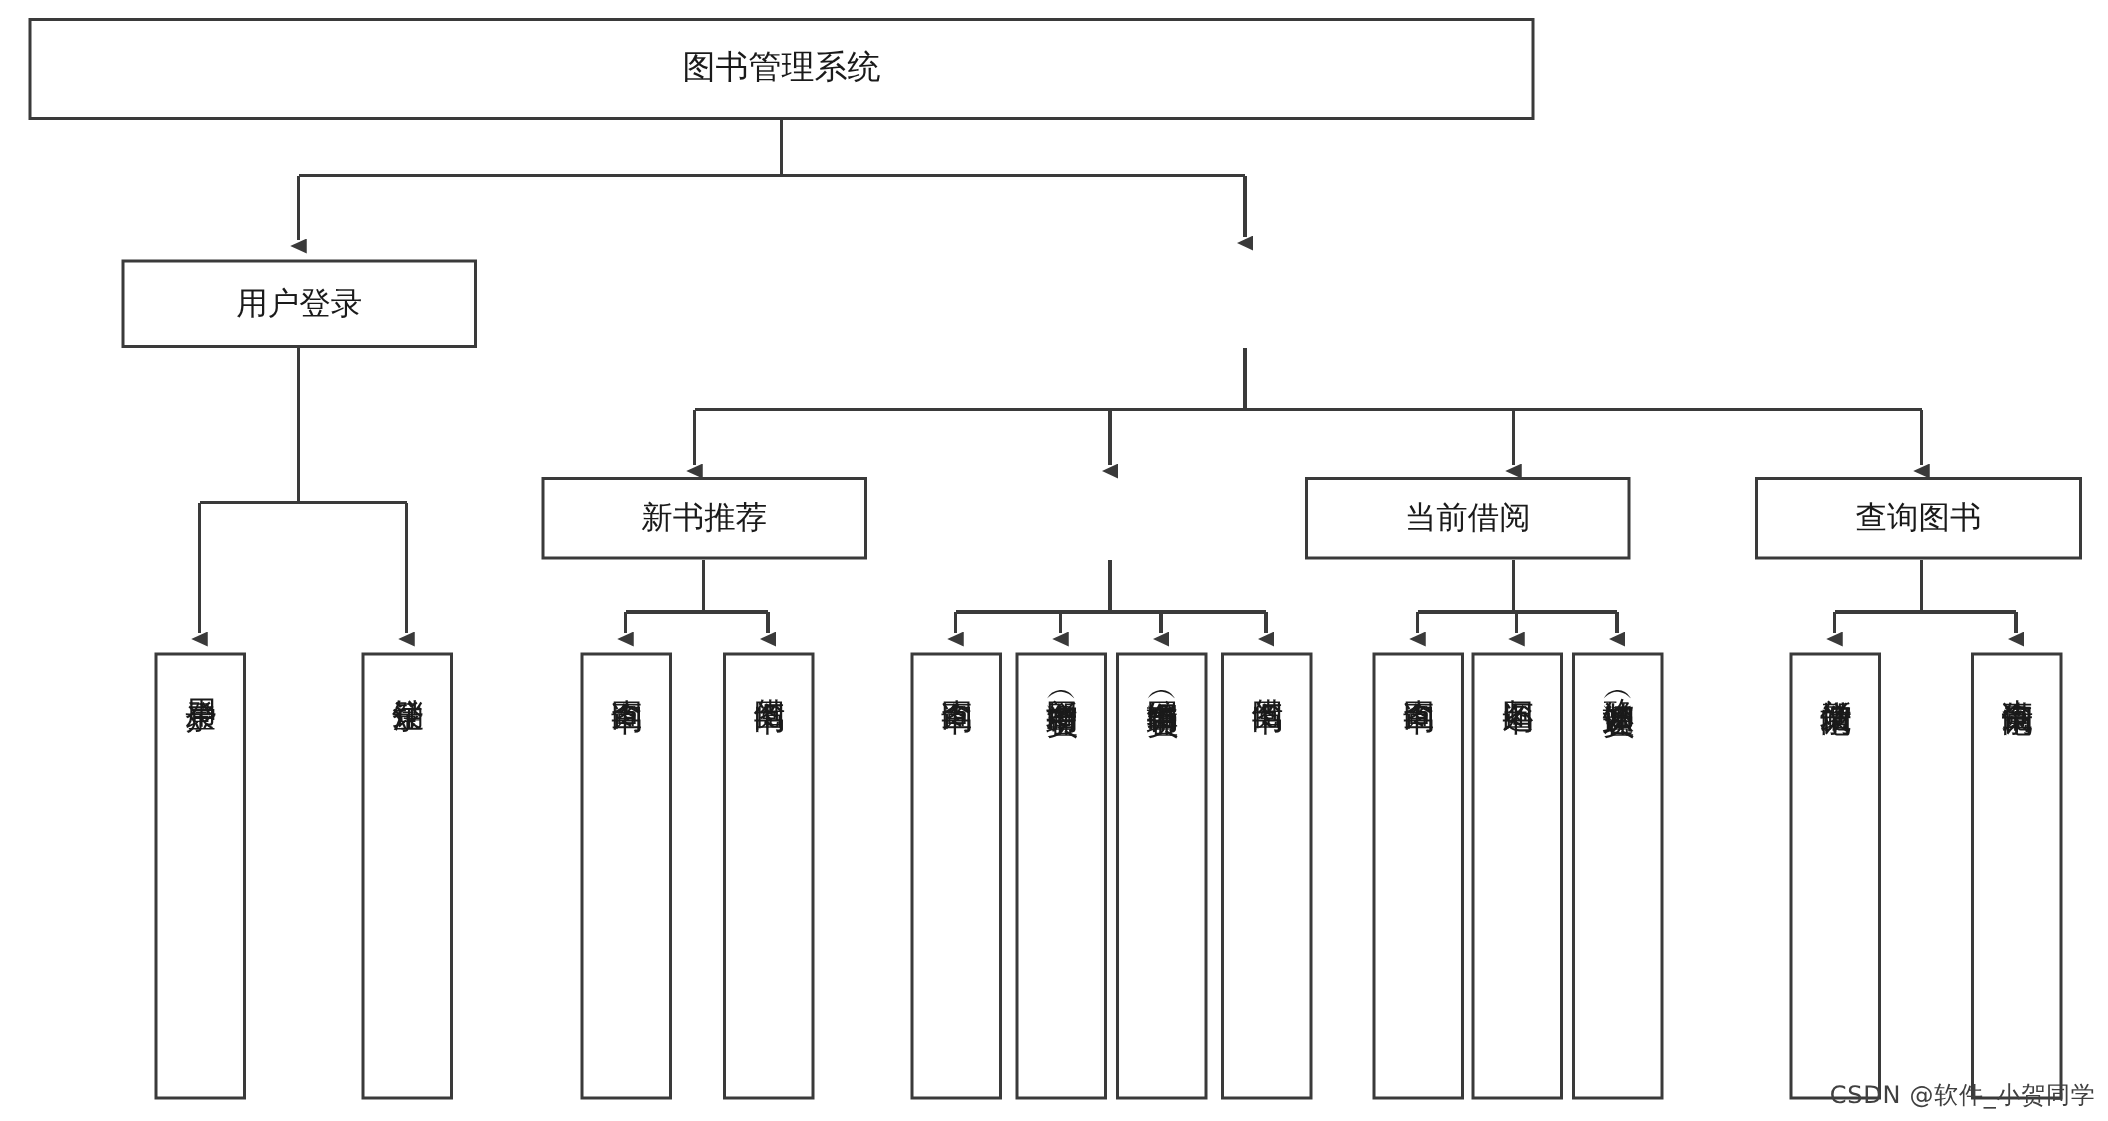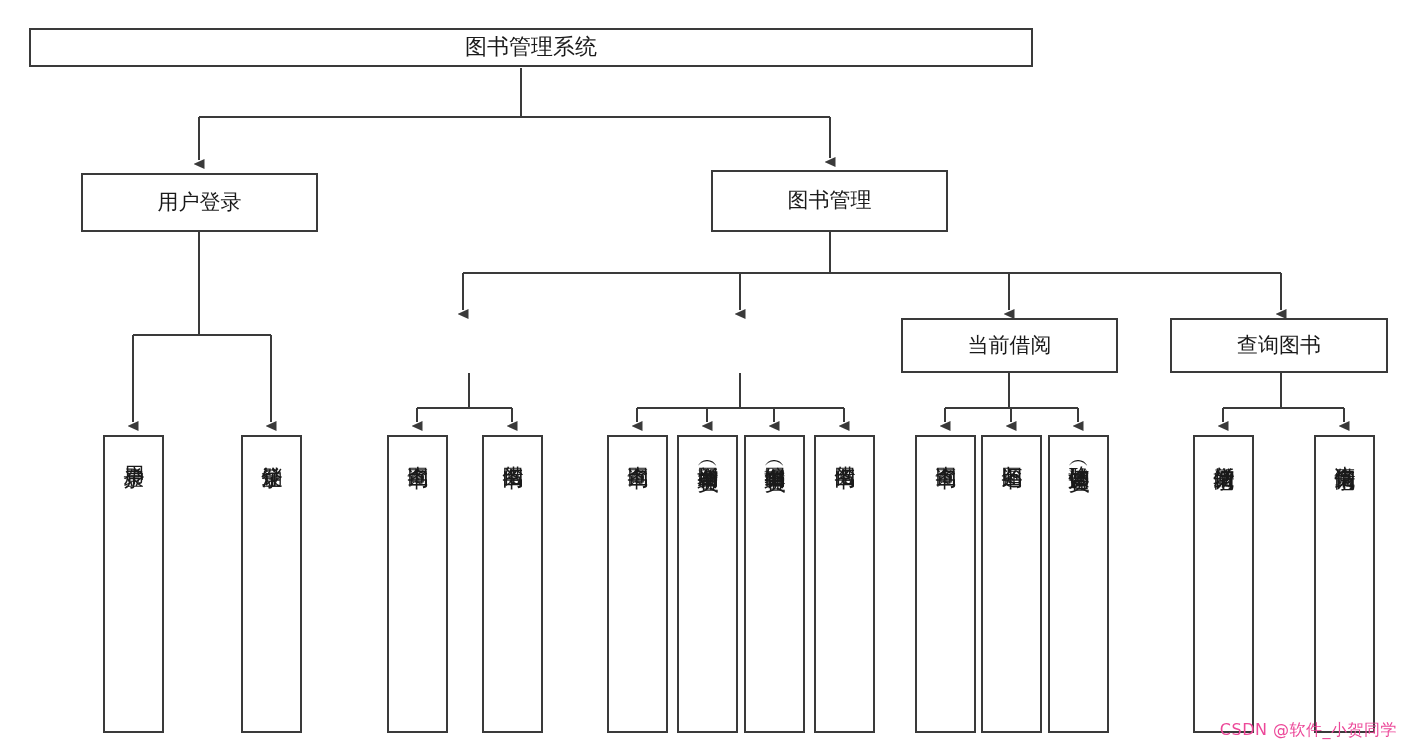--- a/index.html
+++ b/index.html
@@ -58,21 +58,21 @@
     writing-mode: vertical-rl;
     text-orientation: upright;
     letter-spacing: 1px;
     line-height: 1.0;
   }
   #watermark {
     position: absolute;
     right: 8px;
     bottom: 6px;
     font-size: 16px;
-    color: #ec4899;
+    color: #404040;
     letter-spacing: 0.5px;
     white-space: nowrap;
   }
 </style>
 </head>
 <body>
 
 <div id="diagram-root">
 
   <svg id="connector-layer" viewBox="0 0 1405 747" width="1405" height="747" xmlns="http://www.w3.org/2000/svg">
@@ -118,32 +118,32 @@
       <path d="M1011,408 L1011,422" marker-end="url(#arrow-head)"></path>
       <path d="M1078,408 L1078,422" marker-end="url(#arrow-head)"></path>
 
       <path d="M1281,373 L1281,408"></path>
       <path d="M1223,408 L1344,408"></path>
       <path d="M1223,408 L1223,422" marker-end="url(#arrow-head)"></path>
       <path d="M1344,408 L1344,422" marker-end="url(#arrow-head)"></path>
     </g>
   </svg>
 
-  <div class="node level-root" style="left:29px; top:12px; width:1004px; height:39px;margin-top:16px;">
+  <div class="node level-root" style="left:19px; top:12px; width:1004px; height:68px;">
     <span class="label">图书管理系统</span>
   </div>
 
   <div class="node level-2" style="left:81px; top:173px; width:237px; height:59px;">
     <span class="label">用户登录</span>
   </div>
-  <div class="node level-2" style="left:711px; top:170px; width:237px; height:62px;">
-    <span class="label">图书管理</span>
+
+  <div class="node level-3" style="left:361px; top:318px; width:217px; height:55px;">
+    <span class="label">新书推荐</span>
   </div>
-
-  <div class="node level-3" style="left:901px; top:318px; width:217px; height:55px;">
+  <div class="node level-3" style="left:870px; top:318px; width:217px; height:55px;">
     <span class="label">当前借阅</span>
   </div>
   <div class="node level-3" style="left:1170px; top:318px; width:218px; height:55px;">
     <span class="label">查询图书</span>
   </div>
 
   <div class="node leaf" style="left:103px; top:435px; width:61px; height:298px;">
     <span class="label">用户登录</span>
   </div>
   <div class="node leaf" style="left:241px; top:435px; width:61px; height:298px;">

